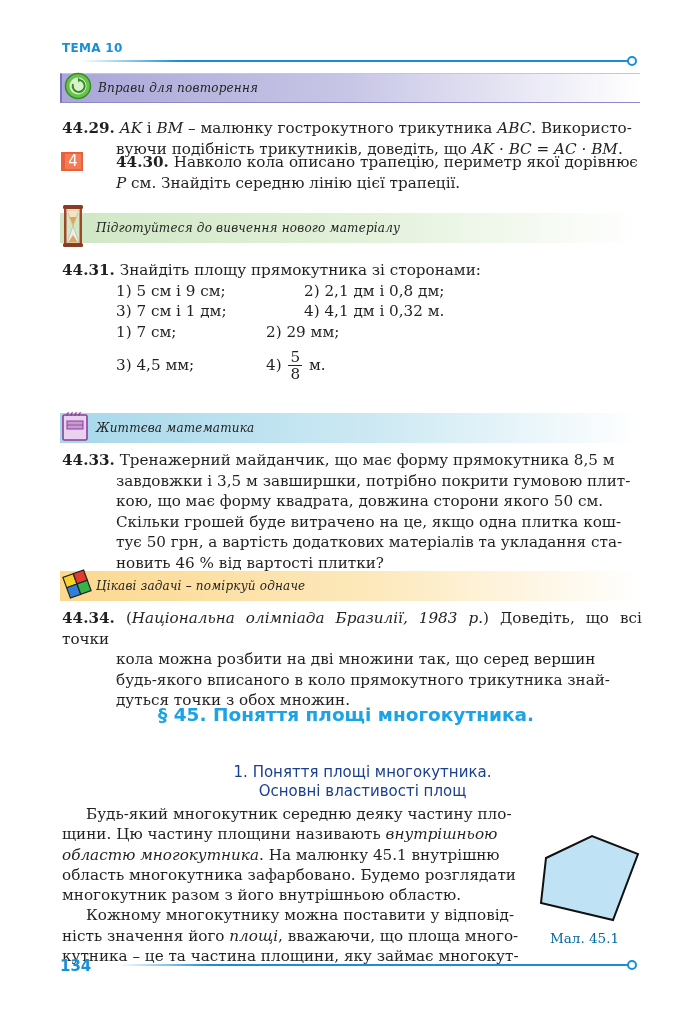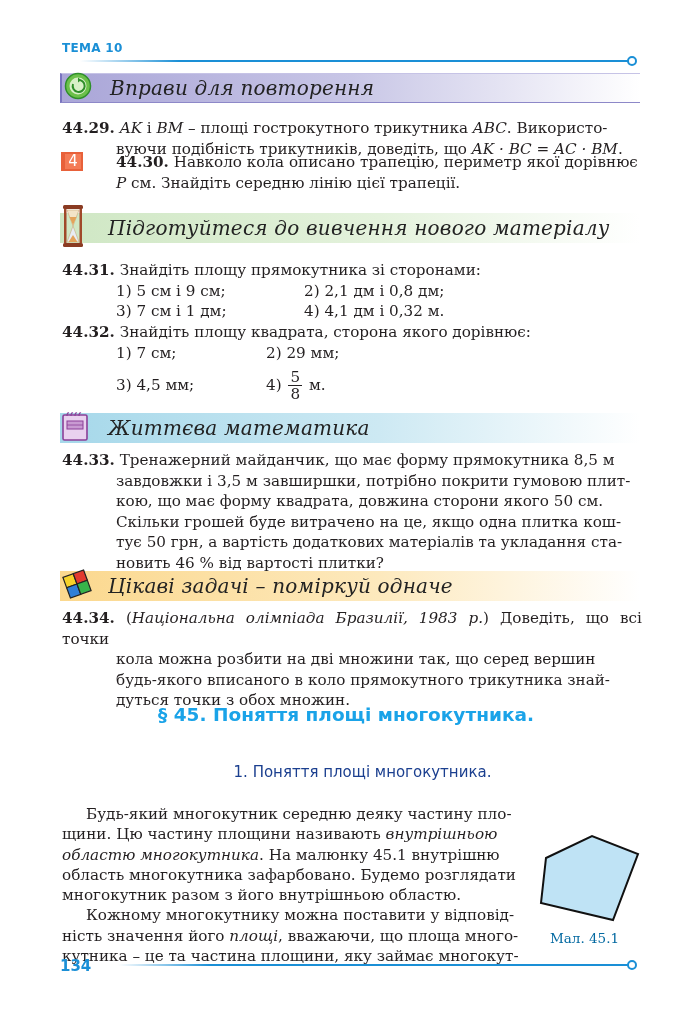--- a/index.html
+++ b/index.html
@@ -18,22 +18,22 @@
   .hline-dot {
     position: absolute; width: 10px; height: 10px; border-radius: 50%;
     border: 2px solid #1a8fd6; background: #fff;
   }
 
   .banner {
     position: absolute; left: 60px; height: 30px; width: 580px;
     display: flex; align-items: center;
   }
   .banner .title {
-    font-family: "DejaVu Serif", serif; font-style: italic; font-size: 20px;
-    color: #222; margin-left: 48px; letter-spacing: 0.2px;
+    font-family: "DejaVu Serif", serif; font-style: italic; font-size: 12px;
+    color: #222; margin-left: 36px; letter-spacing: 0.2px;
   }
   .banner .icon { position: absolute; left: 2px; top: 50%; transform: translateY(-50%); }
 
   .b-review { top: 73px; background: linear-gradient(to right, #aaa6d8 0%, #c8c6e6 50%, rgba(255,255,255,0) 100%); border-left: 2px solid #7a74c0; border-bottom: 1px solid #8d88c8; border-top: 1px solid #c6c3e6;}
   .b-prepare { top: 213px; height: 30px; background: linear-gradient(to right, #cfe7c4 0%, #e4f2dc 55%, rgba(255,255,255,0) 100%); }
   .b-life { top: 413px; height: 30px; background: linear-gradient(to right, #a6d8ea 0%, #cde9f3 55%, rgba(255,255,255,0) 100%); }
   .b-fun { top: 571px; height: 30px; background: linear-gradient(to right, #fbd88e 0%, #fde9bd 55%, rgba(255,255,255,0) 100%); }
 
   .prob {
     position: absolute; left: 62px; width: 580px;
@@ -99,21 +99,21 @@
       <path d="M9 12 A6 6 0 1 0 14 8" fill="none" stroke="#2f8f2a" stroke-width="2"></path>
       <path d="M14 5.5 L17 8 L14 10.5 Z" fill="#2f8f2a"></path>
     </svg>
   </span>
   <span class="title">Вправи для повторення</span>
 </div>
 
 <div class="prob" style="top:118px;">
   <span class="line">
     <span class="num">44.29.</span>
-    <span class="i">AK</span><span> і </span><span class="i">BM</span><span> – площі гострокутного трикутника </span><span class="i">ABC</span><span>. Використо-</span>
+    <span class="i">AK</span><span> і </span><span class="i">BM</span><span> – малюнку гострокутного трикутника </span><span class="i">ABC</span><span>. Використо-</span>
   </span>
   <span class="line indent">
     <span>вуючи подібність трикутників, доведіть, що </span><span class="i">AK · BC = AC · BM</span><span>.</span>
   </span>
 </div>
 
 <div class="badge4">4</div>
 <div class="prob" style="top:152px; left:116px; width:526px;">
   <span class="line">
     <span class="num">44.30.</span><span> Навколо кола описано трапецію, периметр якої дорівнює</span>
@@ -147,23 +147,20 @@
     <span>1) 5 см і 9 см;</span>
     <span>2) 2,1 дм і 0,8 дм;</span>
   </span>
   <span class="row2">
     <span>3) 7 см і 1 дм;</span>
     <span>4) 4,1 дм і 0,32 м.</span>
   </span>
 </div>
 
 <div class="prob" style="top:322px;">
-  <span class="line">
-    <span class="num">44.32.</span><span> Знайдіть площу квадрата, сторона якого дорівнює:</span>
-  </span>
   <span class="row2" style="padding-left:54px;">
     <span style="width:150px;">1) 7 см;</span>
     <span>2) 29 мм;</span>
   </span>
   <span class="row2" style="margin-top:6px; align-items:center;">
     <span style="width:150px;">3) 4,5 мм;</span>
     <span>
       <span>4)</span>
       <span class="frac">
         <span class="n">5</span>
@@ -223,20 +220,21 @@
   <span class="line indent">кола можна розбити на дві множини так, що серед вершин</span>
   <span class="line indent">будь-якого вписаного в коло прямокутного трикутника знай-</span>
   <span class="line indent">дуться точки з обох множин.</span>
 </div>
 
 <div class="sec-title">
   <div>§ 45. Поняття площі многокутника.</div>
 </div>
 <div class="sub-title">
   <div>1. Поняття площі многокутника.</div>
+  <div>Основні властивості площ</div>
 </div>
 
 <div class="body-text">
   <span class="line p">Будь-який многокутник середню деяку частину пло-</span>
   <span class="line"><span>щини. Цю частину площини називають </span><span class="i">внутрішньою</span></span>
   <span class="line"><span class="i">областю многокутника</span><span>. На малюнку 45.1 внутрішню</span></span>
   <span class="line">область многокутника зафарбовано. Будемо розглядати</span>
   <span class="line" style="text-align:left;">многокутник разом з його внутрішньою областю.</span>
   <span class="line p">Кожному многокутнику можна поставити у відповід-</span>
   <span class="line"><span>ність значення його </span><span class="i">площі</span><span>, вважаючи, що площа много-</span></span>

